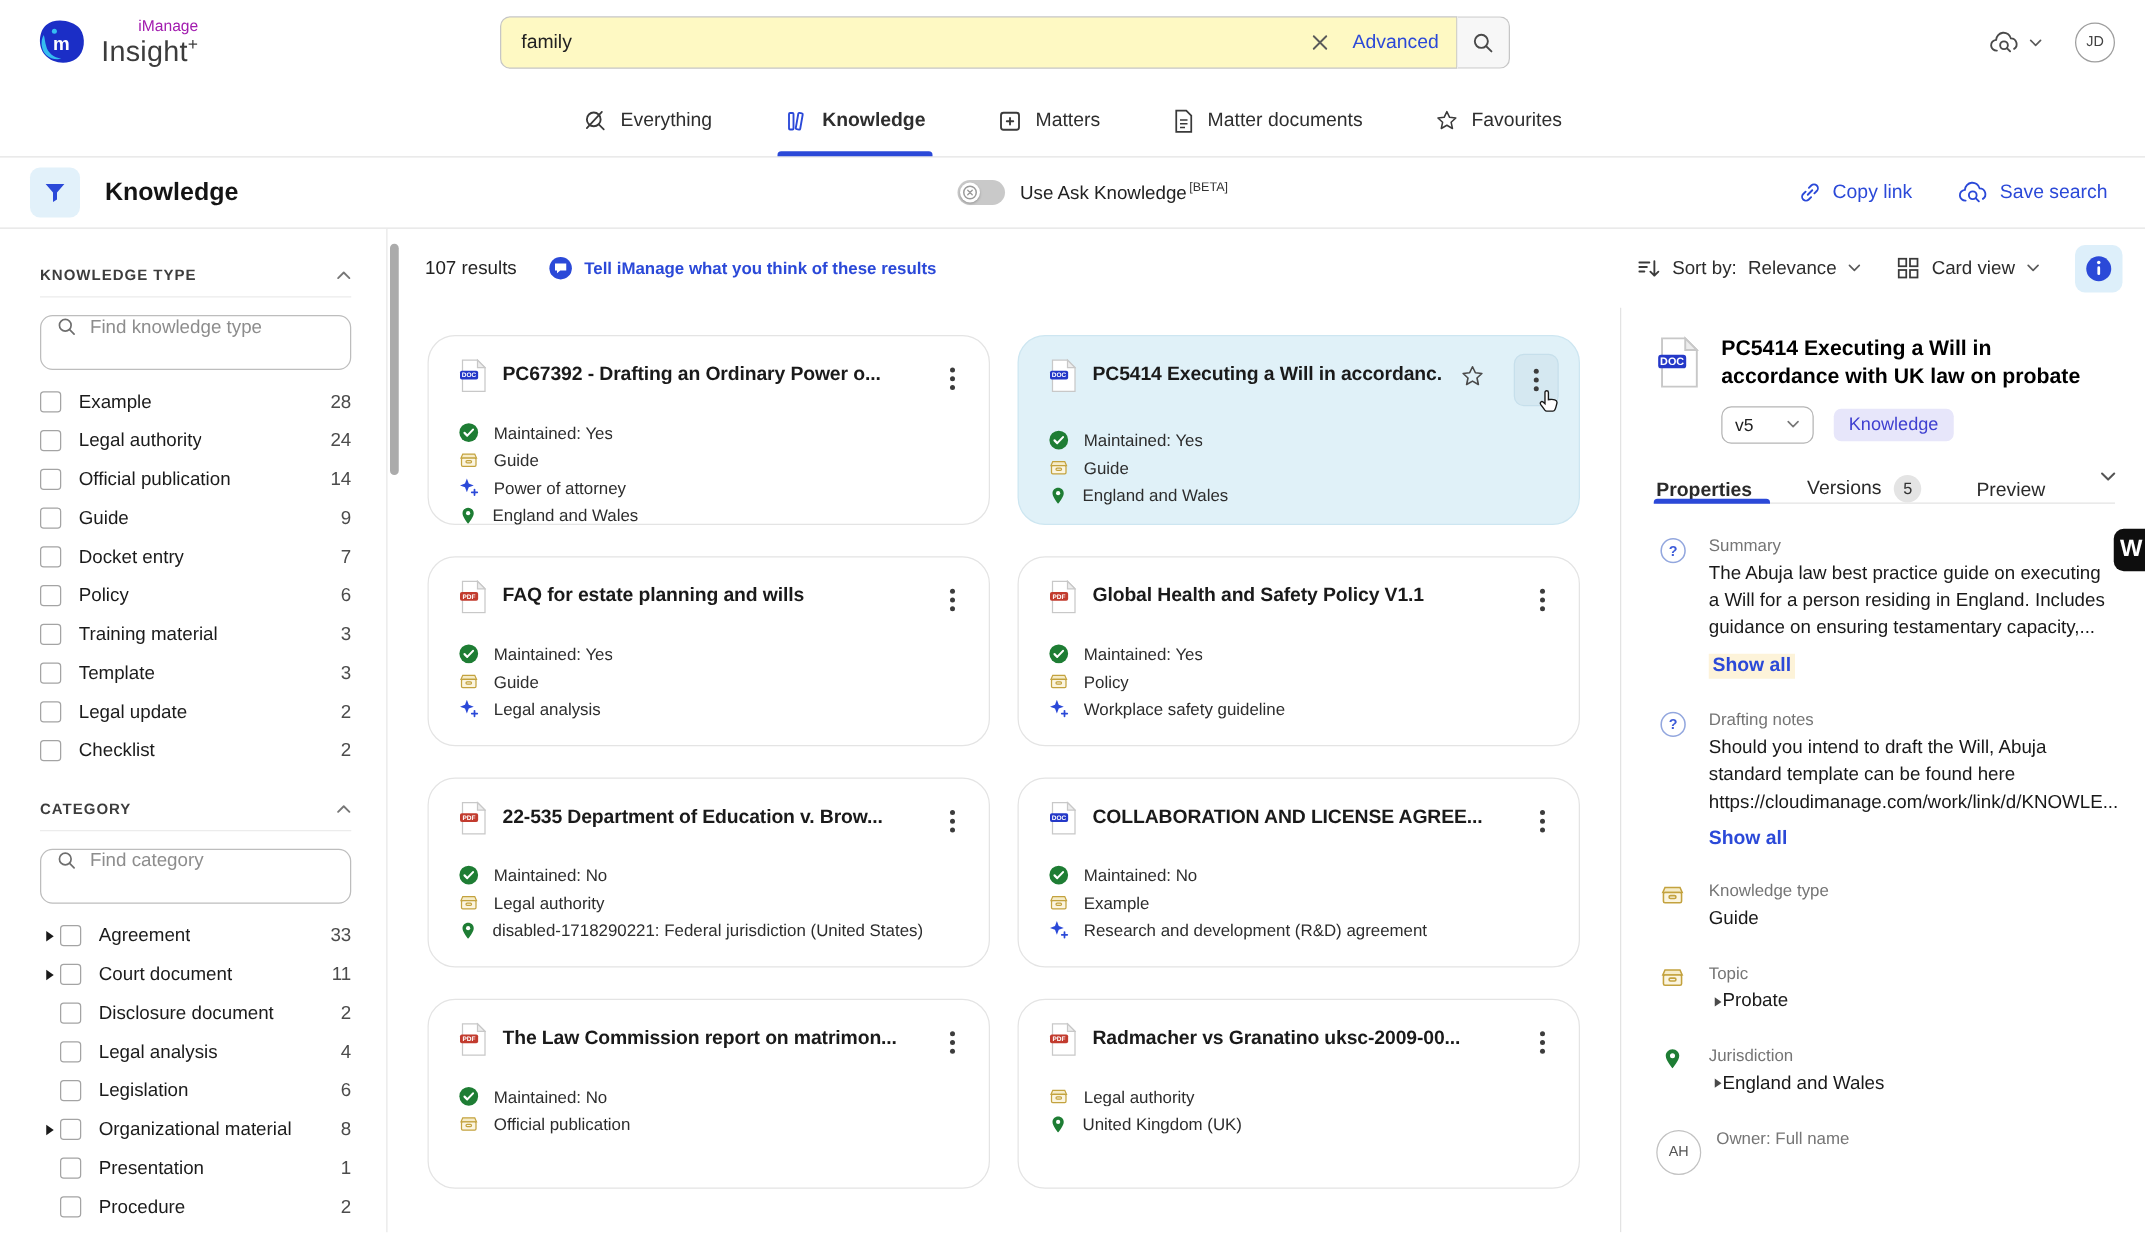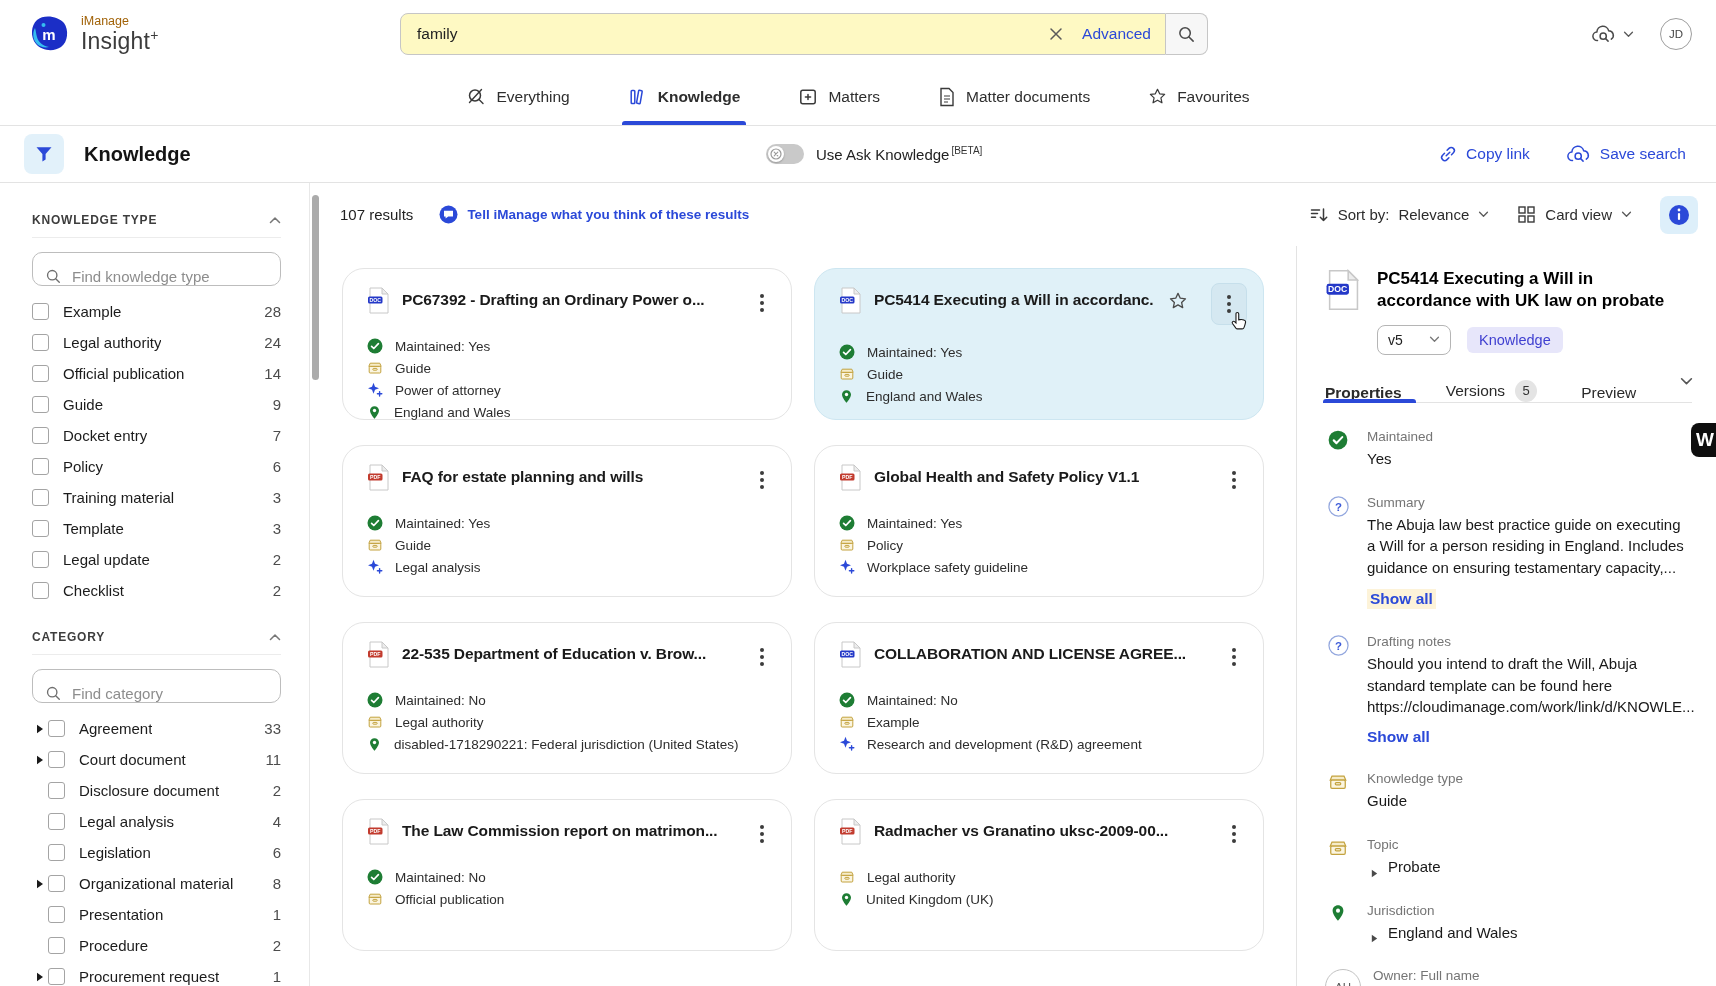--- a/index.html
+++ b/index.html
@@ -12,21 +12,21 @@
   *{margin:0;padding:0;box-sizing:border-box;}
   html,body{width:1716px;height:986px;overflow:hidden;background:#fff;
     font-family:"Liberation Sans",sans-serif;color:var(--text);}
   .app{position:relative;width:1716px;height:986px;overflow:hidden;}
   .ic{display:inline-flex;align-items:center;justify-content:center;flex:none;}
 
   
   .topbar{height:68px;display:flex;align-items:center;position:relative;}
   .logo{display:flex;align-items:center;gap:9px;margin-left:28px;}
   .logo-text{line-height:1;}
-  .logo-top{font-size:12.5px;color:#a16207;}
+  .logo-top{font-size:12.5px;color:#a21caf;text-align:right;}
   .logo-bottom{font-size:23px;color:#3c3c3c;letter-spacing:.2px;}
   .logo-bottom sup{font-size:14px;}
   .search-wrap{position:absolute;left:400px;top:13px;display:flex;height:42px;}
   .search-box{width:766px;height:42px;border:1px solid #c6c6c6;border-radius:8px 0 0 8px;
     display:flex;align-items:center;padding:0 14px 0 16px;background:#fef9c3;}
   .search-input{flex:1;border:none;outline:none;font-size:15.5px;color:#222;
     font-family:"Liberation Sans",sans-serif;background:transparent;}
   .adv{color:var(--accent);font-size:15.5px;margin-left:18px;cursor:pointer;}
   .clear-x{cursor:pointer;display:flex;}
   .search-btn{width:42px;height:42px;border:1px solid #c6c6c6;border-left:none;
@@ -60,21 +60,21 @@
 
   
   .content{position:absolute;top:183px;left:0;right:0;bottom:0;display:flex;}
 
   
   .sidebar{width:310px;flex:none;border-right:1px solid #e8e8e8;padding:30px 28px 0 32px;overflow:hidden;}
   .sec-head{display:flex;align-items:center;justify-content:space-between;
     font-size:12px;font-weight:700;letter-spacing:.8px;color:#3d3d3d;
     padding-bottom:10px;border-bottom:1px solid #ececec;margin-bottom:14px;}
   .sec-chevron{transform:rotate(180deg);cursor:pointer;display:flex;}
-  .find{height:34px;border:1px solid #bdbdbd;border-radius:10px;display:flex;align-items:flex-end;
+  .find{height:44px;border:1px solid #bdbdbd;border-radius:10px;display:flex;align-items:flex-start;
     gap:10px;padding:0 12px;margin-bottom:10px;background:#fff;}
   .find input{border:none;outline:none;flex:1;font-size:15px;color:#333;
     font-family:"Liberation Sans",sans-serif;background:transparent;}
   .find input::placeholder{color:#8d8d8d;}
   .f-row{height:31px;display:flex;align-items:center;font-size:15px;color:#1b1b1b;cursor:pointer;}
   .cb{width:17px;height:17px;border:1.5px solid #a4a4a4;border-radius:3px;margin-right:14px;flex:none;background:#fff;}
   .tri{width:16px;flex:none;display:flex;align-items:center;}
   .tri.hidden{visibility:hidden;}
   .f-label{white-space:nowrap;overflow:hidden;}
   .f-count{margin-left:auto;color:#4c4c4c;}
@@ -131,21 +131,21 @@
   .num-badge{width:22px;height:22px;border-radius:50%;background:#e4e4e4;font-size:13px;
     display:flex;align-items:center;justify-content:center;color:#333;font-weight:400;}
   .d-collapse{margin-left:auto;padding-bottom:16px;cursor:pointer;display:flex;}
   .d-body{padding-top:26px;display:flex;flex-direction:column;gap:25px;}
   .d-row{display:flex;gap:16px;}
   .d-ic{width:26px;flex:none;display:flex;justify-content:center;align-items:flex-start;padding-top:1px;}
   .d-label{font-size:13.5px;color:var(--muted);margin-bottom:4px;}
   .d-val{font-size:15px;color:#191919;line-height:1.45;max-width:320px;}
   .show-all{display:inline-block;margin-top:10px;color:var(--accent);font-size:15.5px;font-weight:700;cursor:pointer;}
   .show-all.hl{background:#fdf3d9;padding:1px 3px;}
-  .tree-val{display:flex;align-items:flex-end;gap:10px;padding-left:4px;}
+  .tree-val{display:flex;align-items:center;padding-left:4px;}
   .owner-av{width:36px;height:36px;border-radius:50%;border:1px solid #c2c2c2;display:flex;
     align-items:center;justify-content:center;font-size:11.5px;color:#555;}
   .d-row.owner .d-ic{width:36px;}
   .d-row.owner{gap:12px;}
 
   
   .w-tab{position:absolute;right:0;top:423px;width:25px;height:34px;background:#0e0e0e;
     border-radius:8px 0 0 8px;color:#fff;font-weight:700;font-size:19px;display:flex;
     align-items:center;padding-left:5px;overflow:hidden;cursor:pointer;}
   .scroll-thumb{position:absolute;left:312px;top:195px;width:7px;height:185px;border-radius:4px;
@@ -953,32 +953,20 @@
             <span class="d-collapse ic">
               <svg width="13" height="9" viewBox="0 0 12 8">
                   <path d="M1.5 1.5L6 6l4.5-4.5" fill="none" stroke="#555" stroke-width="1.5" stroke-linecap="round" stroke-linejoin="round"></path>
                 </svg>
             </span>
           </div>
 
           <div class="d-body">
             <div class="d-row">
               <span class="d-ic ic">
-                <svg width="20" height="20" viewBox="0 0 16 16">
-                    <circle cx="8" cy="8" r="7.5" fill="#1e7d34"></circle>
-                    <path d="M4.6 8.3l2.2 2.2 4.6-4.8" stroke="#fff" stroke-width="1.7" fill="none" stroke-linecap="round" stroke-linejoin="round"></path>
-                  </svg>
-              </span>
-              <span>
-                <div class="d-label">Maintained</div>
-                <div class="d-val">Yes</div>
-              </span>
-            </div>
-            <div class="d-row">
-              <span class="d-ic ic">
                 <svg width="21" height="21" viewBox="0 0 22 22">
                     <circle cx="11" cy="11" r="10" fill="#fff" stroke="#93a7de" stroke-width="1.3"></circle>
                     <text x="11" y="15.2" text-anchor="middle" font-size="12" font-weight="700" fill="#3d5bd8" font-family="Liberation Sans, sans-serif">?</text>
                   </svg>
               </span>
               <span>
                 <div class="d-label">Summary</div>
                 <div class="d-val">The Abuja law best practice guide on executing a Will for a person residing in England. Includes guidance on ensuring testamentary capacity,...</div>
                 <span class="show-all hl">Show all</span>
               </span>

